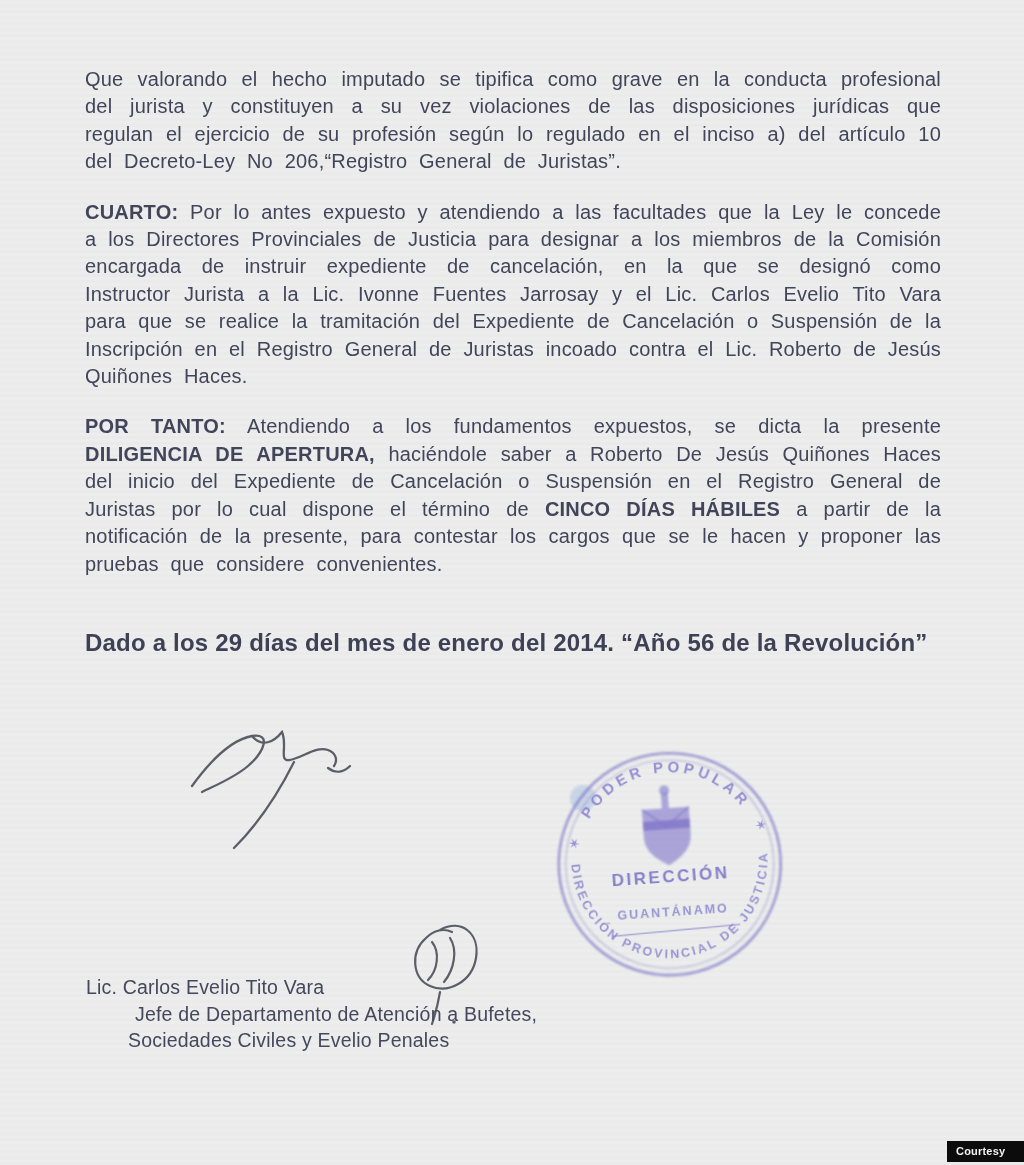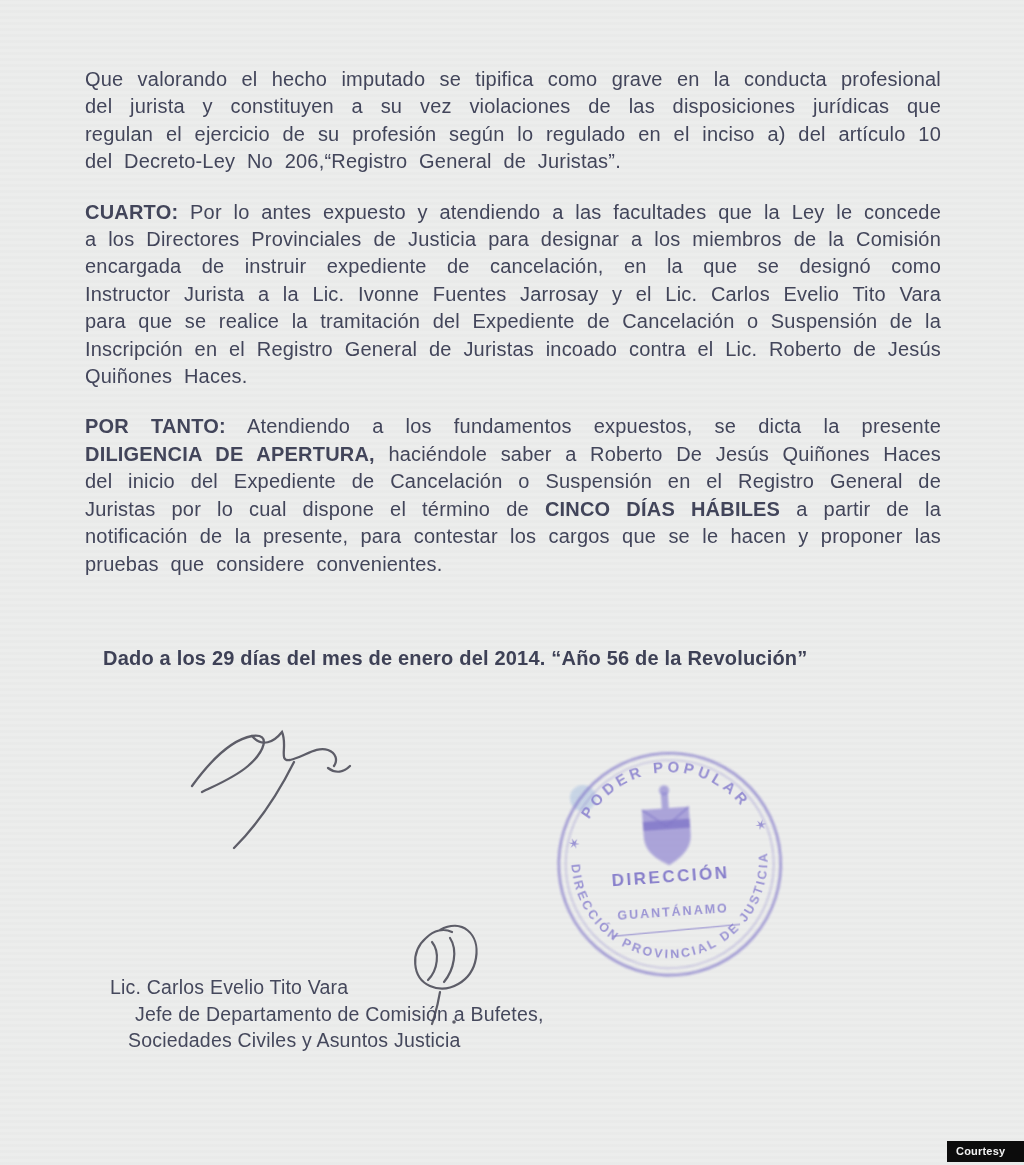--- a/index.html
+++ b/index.html
@@ -12,28 +12,28 @@
   }
   .doc-text {
     position:absolute; left:85px; width:856px; top:66px;
     color:#42455a; font-size:20px; line-height:27.4px;
     text-align:justify; letter-spacing:0.2px; word-spacing:6px;
     filter: blur(0.25px);
   }
   .para { margin:0 0 23px 0; }
   .b { font-weight:bold; }
   .dated {
-    position:absolute; left:85px; top:629px; margin:18px;
-    font-weight:bold; font-size:20px; letter-spacing:0.2px;
+    position:absolute; left:85px; top:629px; margin:0;
+    font-weight:bold; font-size:24px; letter-spacing:0.2px;
     color:#3e4156; filter: blur(0.25px);
   }
   .sig-text { position:absolute; color:#45485c; font-size:19.5px; letter-spacing:0.2px; filter:blur(0.25px); }
   .sig1-name  { left:86px;  top:787px; }
   .sig1-title { left:122px; top:813px; }
-  .sig2-name  { left:86px;  top:976px;margin-left:24px; }
+  .sig2-name  { left:86px;  top:976px; }
   .sig2-title1{ left:135px; top:1003px; }
   .sig2-title2{ left:128px; top:1029px; }
   .sig-svg { position:absolute; }
   .sig1-svg { left:178px; top:722px; width:200px; height:135px; }
   .sig2-svg { left:388px; top:910px; width:130px; height:130px; }
   .stamp {
     position:absolute; left:552px; top:748px; width:240px; height:240px;
     filter: blur(0.55px); opacity:0.95; transform: rotate(-4deg);
   }
   .credit {
@@ -102,18 +102,18 @@
   <svg class="sig-svg sig2-svg" viewBox="0 0 130 130">
     <g fill="none" stroke="#4e4e5a" stroke-width="2.2" stroke-linecap="round" opacity="0.9">
       <path d="M52,20 C74,8 92,24 88,48 C84,72 60,84 42,76 C24,68 22,42 38,28 C46,20 56,18 64,22"></path>
       <path d="M44,32 C52,42 50,60 40,70"></path>
       <path d="M62,28 C70,40 66,60 56,72"></path>
       <path d="M52,82 C50,94 48,102 44,114"></path>
     </g>
     <circle cx="66" cy="112" r="1.8" fill="#4e4e5a" opacity="0.9"></circle>
   </svg>
   <div class="sig-text sig2-name">Lic. Carlos Evelio Tito Vara</div>
-  <div class="sig-text sig2-title1">Jefe de Departamento de Comisión a Bufetes,</div>
-  <div class="sig-text sig2-title2">Sociedades Civiles y Asuntos Justicia</div>
+  <div class="sig-text sig2-title1">Jefe de Departamento de Atención a Bufetes,</div>
+  <div class="sig-text sig2-title2">Sociedades Civiles y Evelio Penales</div>
 
   <div class="credit">Courtesy Photo</div>
 
 </div>
 
 </body></html>

